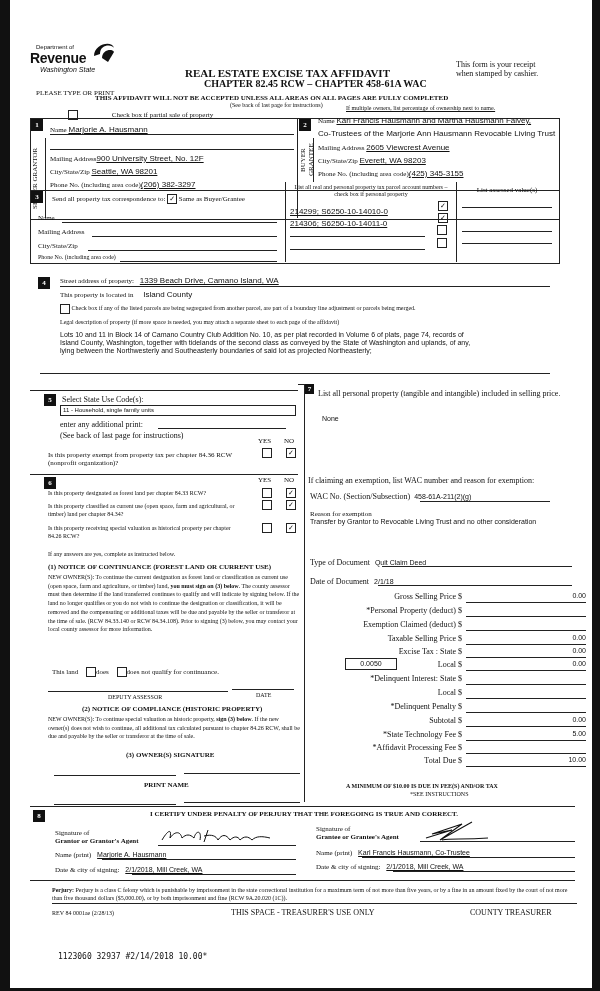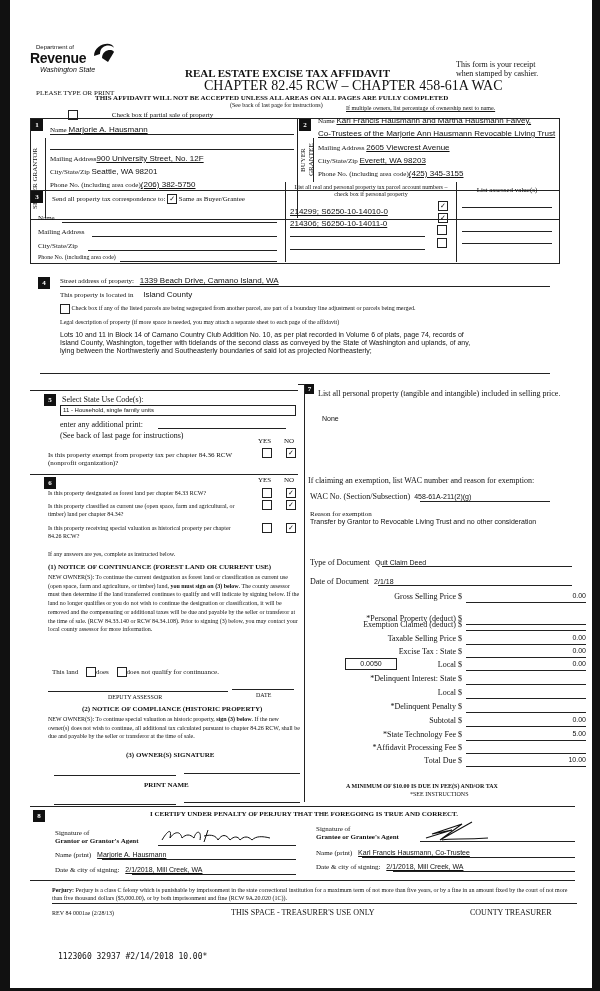--- a/index.html
+++ b/index.html
@@ -33,21 +33,21 @@
 <div class="abs sans" style="left:28px;top:44px;width:95px;height:30px;">
   <svg class="abs" style="left:62px;top:-6px;" width="28" height="28" viewBox="0 0 28 28">
     <path d="M4 18 C4 6, 22 2, 24 10 C22 6, 10 6, 10 16 Z" fill="#111"></path>
     <path d="M12 20 C12 12, 22 10, 24 14 L18 24 Z" fill="#111"></path>
   </svg>
   <div class="abs t6" style="left:8px;top:0;">Department of</div>
   <div class="abs b" style="left:2px;top:6px;font-size:14px;letter-spacing:-0.3px;">Revenue</div>
   <div class="abs t7" style="left:12px;top:22px;font-style:italic;">Washington State</div>
 </div>
 <div class="abs b" style="left:185px;top:67px;font-size:11px;">REAL ESTATE EXCISE TAX AFFIDAVIT</div>
-<div class="abs" style="left:204px;top:78px;font-size:14px;">CHAPTER 82.45 RCW – CHAPTER 458-61A WAC</div>
+<div class="abs" style="left:204px;top:78px;font-size:10px;font-weight:bold;">CHAPTER 82.45 RCW – CHAPTER 458-61A WAC</div>
 <div class="abs t8" style="left:456px;top:60px;">This form is your receipt</div>
 <div class="abs t8" style="left:456px;top:69px;">when stamped by cashier.</div>
 <div class="abs t7" style="left:36px;top:89px;">PLEASE TYPE OR PRINT</div>
 <div class="abs b t7" style="left:95px;top:94px;">THIS AFFIDAVIT WILL NOT BE ACCEPTED UNLESS ALL AREAS ON ALL PAGES ARE FULLY COMPLETED</div>
 <div class="abs t6" style="left:230px;top:102px;">(See back of last page for instructions)</div>
 <div class="abs t7" style="left:68px;top:110px;">
   <span class="cb"></span>
   <span style="text-decoration:underline;padding-left:32px;">Check box if partial sale of property</span>
 </div>
 <div class="abs t6" style="left:346px;top:105px;text-decoration:underline;">If multiple owners, list percentage of ownership next to name.</div>
@@ -62,34 +62,34 @@
 <div class="abs t7" style="left:50px;top:125px;width:240px;">
   <span>Name</span>
   <span class="fill" style="text-decoration:underline;">Marjorie A. Hausmann</span>
 </div>
 <div class="abs line" style="left:50px;top:134px;width:244px;"></div>
 <div class="abs line" style="left:50px;top:149px;width:244px;"></div>
 <div class="abs t7" style="left:50px;top:154px;width:244px;">
   <span>Mailing Address</span><span class="fill" style="text-decoration:underline;">900 University Street, No. 12F</span>
 </div>
 <div class="abs t7" style="left:50px;top:167px;width:244px;">
-  <span>City/State/Zip</span> <span class="fill" style="">Seattle, WA  98201</span>
+  <span>City/State/Zip</span> <span class="fill" style="text-decoration:underline;">Seattle, WA  98201</span>
 </div>
 <div class="abs t7" style="left:50px;top:180px;width:244px;">
-  <span>Phone No. (including area code)</span><span class="fill" style="text-decoration:underline;">(206) 382-5750</span>
+  <span>Phone No. (including area code)</span><span class="fill" style="text-decoration:underline;">(206) 382-3297</span>
 </div>
 
 <div class="abs numbox" style="left:299px;top:119px;">2</div>
 <div class="abs" style="left:299px;top:138px;width:14px;height:44px;border-right:1px solid #222;">
   <div class="vert" style="height:44px;"><span>BUYER</span> <span>GRANTEE</span></div>
 </div>
 <div class="abs t7" style="left:318px;top:116px;width:236px;">
   <span>Name</span> <span class="fill" style="text-decoration:underline;">Karl Francis Hausmann and Martha Hausmann Falvey,</span>
 </div>
-<div class="abs fill" style="left:318px;top:129px;text-decoration:underline;text-align:center;">Co-Trustees of the Marjorie Ann Hausmann Revocable Living Trust</div>
+<div class="abs fill" style="left:318px;top:129px;text-align:center;">Co-Trustees of the Marjorie Ann Hausmann Revocable Living Trust</div>
 <div class="abs t7" style="left:318px;top:143px;">
   <span>Mailing Address</span> <span class="fill" style="text-decoration:underline;">2605 Viewcrest Avenue</span>
 </div>
 <div class="abs t7" style="left:318px;top:156px;text-align:center;">
   <span>City/State/Zip</span> <span class="fill" style="text-decoration:underline;">Everett, WA  98203</span>
 </div>
 <div class="abs t7" style="left:318px;top:169px;">
   <span>Phone No. (including area code)</span><span class="fill" style="text-decoration:underline;">(425) 345-3155</span>
 </div>
 
@@ -224,21 +224,21 @@
   <span>Date of Document</span>
   <span class="fill" style="font-size:7px;margin-left:3px;">2/1/18</span>
 </div>
 <div class="abs line" style="left:378px;top:585px;width:194px;"></div>
 
 <div id="money-rows">
     <div class="row-money" style="top: 592px;">
       <span class="lbl">Gross Selling Price $</span>
       <span class="val">0.00</span>
     </div>
-    <div class="row-money" style="top: 606px; margin-top: 8px;">
+    <div class="row-money" style="top: 606px;">
       <span class="lbl">*Personal Property (deduct) $</span>
       <span class="val"></span>
     </div>
     <div class="row-money" style="top: 620px;">
       <span class="lbl">Exemption Claimed (deduct) $</span>
       <span class="val"></span>
     </div>
     <div class="row-money" style="top: 634px;">
       <span class="lbl">Taxable Selling Price $</span>
       <span class="val">0.00</span>

